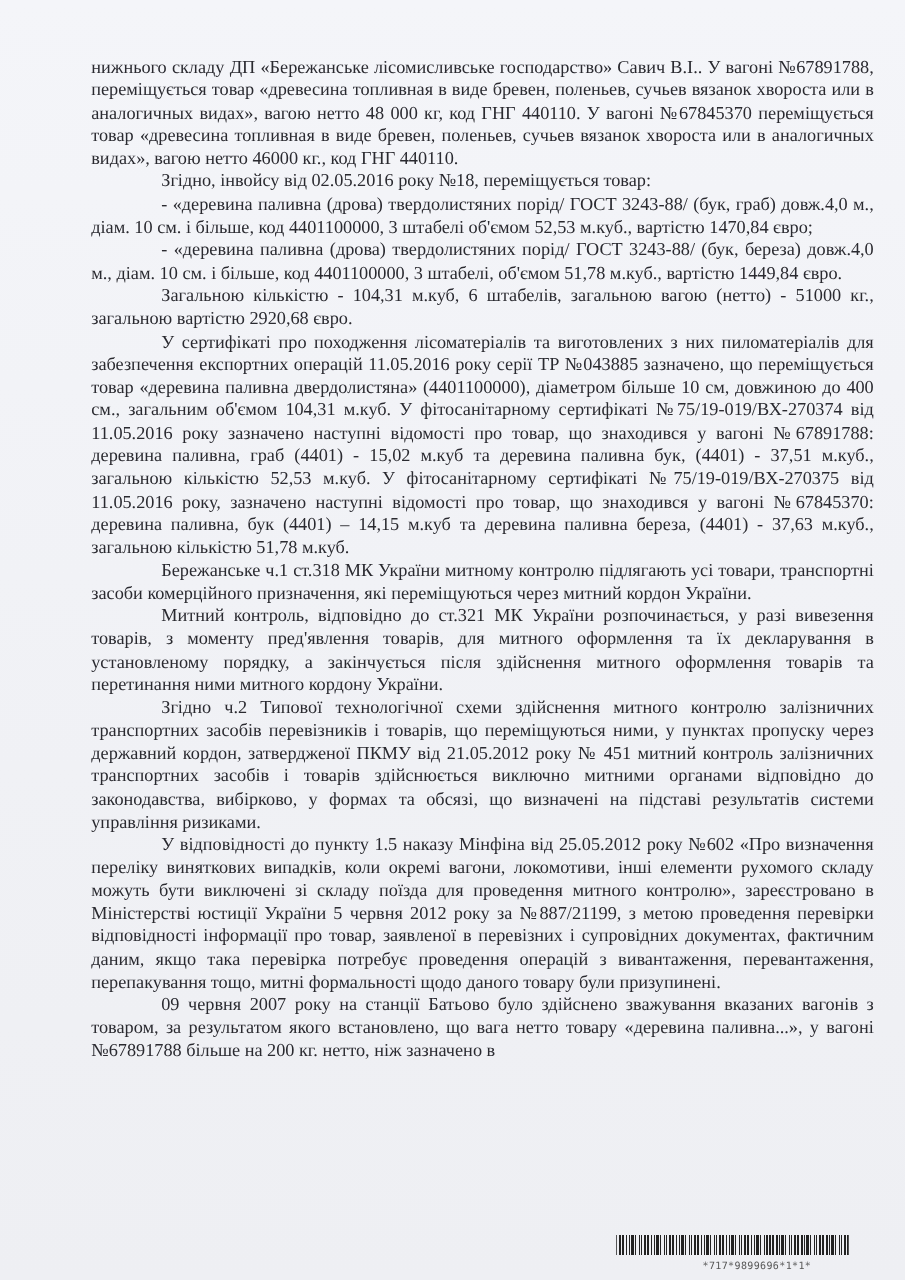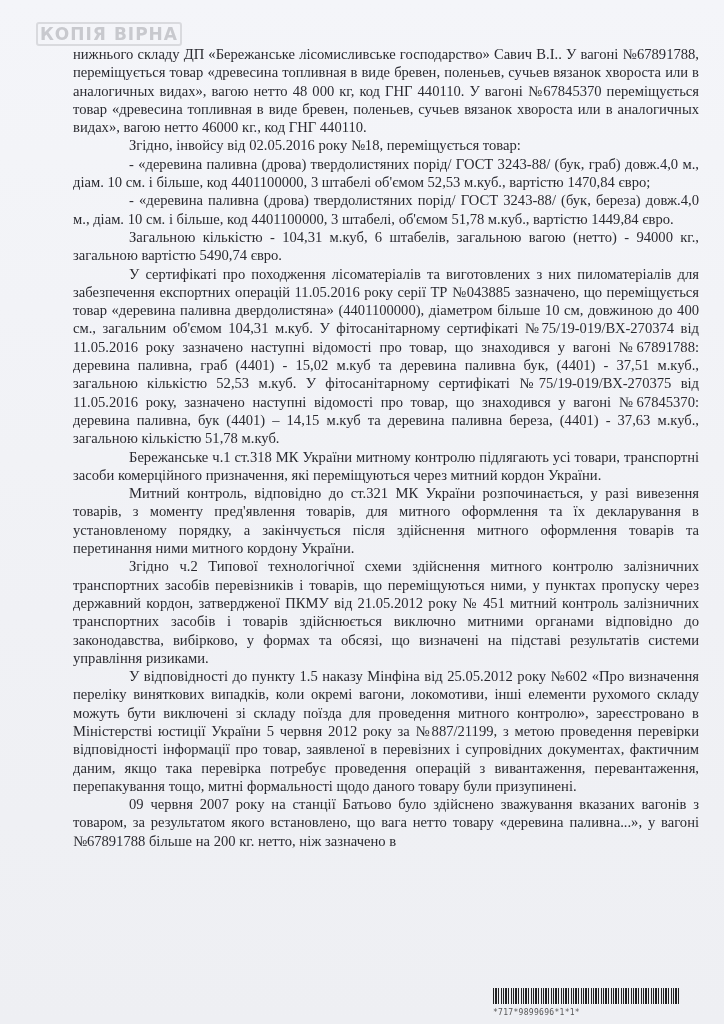--- a/index.html
+++ b/index.html
@@ -37,36 +37,35 @@
   .barcode {
     height: 16px; width: 186px;
     background: repeating-linear-gradient(90deg,
       #222 0px, #222 1px, transparent 1px, transparent 2px,
       #222 2px, #222 4px, transparent 4px, transparent 5px,
       #222 5px, #222 6px, transparent 6px, transparent 8px,
       #222 8px, #222 9px, transparent 9px, transparent 10px);
   }
   .barcode-text {
     font-family: "DejaVu Sans Mono", "Liberation Mono", monospace;
-    font-size: 8px; color: #555; padding-right: 30px;
+    font-size: 8px; color: #555; text-align: right; padding-right: 30px;
     margin-top: 4px; letter-spacing: 0.3px;
   }
 </style>
 </head>
 <body>
 
 <div class="page">
-  <div class="stamp">КОПІЯ ВІРНА</div>
 
   <div class="body-text">
     <p>нижнього складу ДП «Бережанське лісомисливське господарство» Савич В.І.. У вагоні №67891788, переміщується товар «древесина топливная в виде бревен, поленьев, сучьев вязанок хвороста или в аналогичных видах», вагою нетто 48 000 кг, код ГНГ 440110. У вагоні №67845370 переміщується товар «древесина топливная в виде бревен, поленьев, сучьев вязанок хвороста или в аналогичных видах», вагою нетто 46000 кг.,  код ГНГ 440110.</p>
     <p class="indent">Згідно, інвойсу від 02.05.2016 року №18, переміщується товар:</p>
     <p class="indent">- «деревина паливна (дрова) твердолистяних порід/ ГОСТ 3243-88/ (бук, граб) довж.4,0 м., діам. 10 см. і більше, код 4401100000, 3 штабелі об'ємом 52,53 м.куб., вартістю 1470,84 євро;</p>
     <p class="indent">- «деревина паливна (дрова) твердолистяних порід/ ГОСТ 3243-88/ (бук, береза) довж.4,0 м., діам. 10 см. і більше, код 4401100000, 3 штабелі, об'ємом 51,78 м.куб., вартістю 1449,84 євро.</p>
-    <p class="indent">Загальною кількістю - 104,31 м.куб, 6 штабелів, загальною вагою (нетто) - 94000 кг., загальною вартістю 5490,74 євро.</p>
+    <p class="indent">Загальною кількістю - 104,31 м.куб, 6 штабелів, загальною вагою (нетто) - 51000 кг., загальною вартістю 2920,68 євро.</p>
     <p class="indent">У сертифікаті про походження лісоматеріалів та виготовлених з них пиломатеріалів для забезпечення експортних операцій 11.05.2016 року серії ТР №043885 зазначено, що  переміщується товар «деревина паливна двердолистяна» (4401100000), діаметром більше 10 см, довжиною до 400 см., загальним об'ємом 104,31 м.куб. У фітосанітарному сертифікаті №75/19-019/ВХ-270374 від 11.05.2016 року зазначено наступні відомості про товар, що знаходився у вагоні №67891788: деревина паливна, граб (4401) - 15,02 м.куб та деревина паливна бук, (4401) - 37,51 м.куб., загальною кількістю 52,53 м.куб. У фітосанітарному сертифікаті №75/19-019/ВХ-270375 від 11.05.2016 року, зазначено наступні відомості про товар, що знаходився у вагоні №67845370: деревина паливна, бук (4401) – 14,15 м.куб та деревина паливна береза, (4401) - 37,63 м.куб., загальною кількістю 51,78 м.куб.</p>
     <p class="indent">Бережанське ч.1 ст.318 МК України митному контролю підлягають усі товари, транспортні засоби комерційного призначення, які переміщуються через митний кордон України.</p>
     <p class="indent">Митний контроль, відповідно до ст.321 МК України розпочинається, у разі вивезення товарів, з моменту пред'явлення товарів, для митного оформлення та їх декларування в установленому порядку, а закінчується після здійснення митного оформлення товарів та перетинання ними митного кордону України.</p>
     <p class="indent">Згідно ч.2 Типової технологічної схеми здійснення митного контролю залізничних транспортних засобів перевізників і товарів, що переміщуються ними, у пунктах пропуску через державний кордон, затвердженої ПКМУ від 21.05.2012 року  № 451  митний контроль залізничних транспортних засобів і товарів здійснюється виключно митними органами відповідно до законодавства, вибірково, у формах та обсязі, що визначені на підставі результатів системи управління ризиками.</p>
     <p class="indent">У відповідності до пункту 1.5 наказу Мінфіна від 25.05.2012 року №602 «Про визначення переліку виняткових випадків, коли окремі вагони, локомотиви, інші елементи рухомого складу можуть бути виключені зі складу поїзда для проведення митного контролю», зареєстровано в Міністерстві юстиції України 5 червня 2012 року за №887/21199, з метою проведення перевірки відповідності інформації про товар, заявленої в перевізних і супровідних документах, фактичним даним, якщо така перевірка потребує проведення операцій з вивантаження, перевантаження, перепакування тощо, митні формальності щодо даного товару були призупинені.</p>
     <p class="indent">09 червня 2007 року на станції Батьово було здійснено зважування вказаних вагонів з  товаром, за результатом якого встановлено, що вага нетто товару «деревина паливна...», у вагоні №67891788 більше на 200 кг. нетто, ніж зазначено в</p>
   </div>
 
   <div class="barcode-wrap">
     <div class="barcode"></div>

